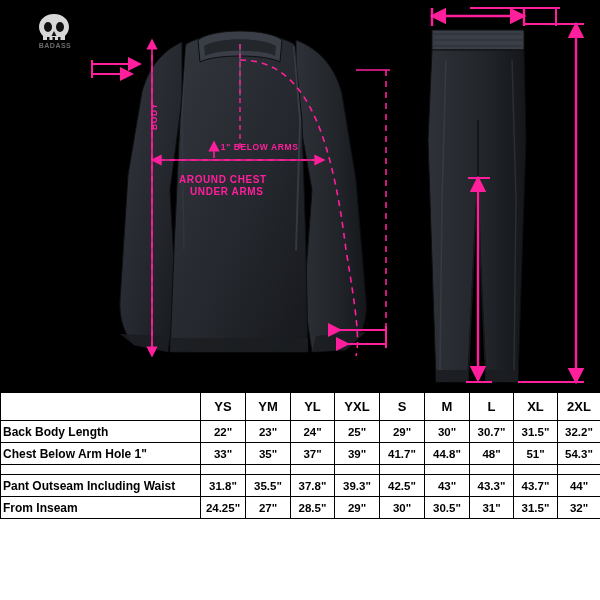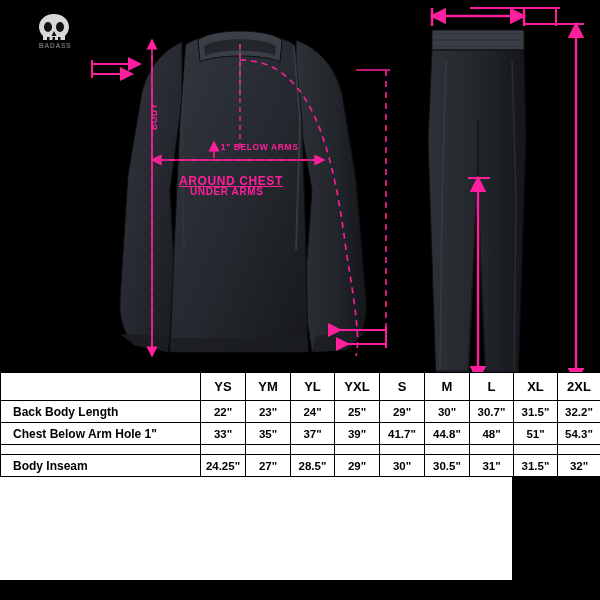--- a/index.html
+++ b/index.html
@@ -62,22 +62,22 @@
   }
   .lbl.vert {
     transform: rotate(-90deg);
     transform-origin: left top;
   }
 
   
   #table-wrap {
     position: absolute;
     left: 0;
-    top: 372px;
-    width: 512px;
+    top: 392px;
+    width: 600px;
     height: 208px;
     background: #ffffff;
   }
   table {
     border-collapse: collapse;
     width: 600px;
     table-layout: fixed;
     font-family: "Liberation Sans", sans-serif;
   }
   table td, table th {
@@ -85,21 +85,21 @@
     font-size: 11.5px;
     font-weight: bold;
     color: #000;
     text-align: center;
     height: 21px;
     padding: 0;
     background: #fff;
   }
   table td.rowlabel {
     text-align: left;
-    padding-left: 12px;
+    padding-left: 2px;
     font-size: 12px;
   }
   table th {
     font-size: 13px;
     height: 27px;
   }
   tr.spacer td {
     height: 9px;
     border-left: 1px solid #000;
     border-right: 1px solid #000;
@@ -237,21 +237,21 @@
         <rect x="24" y="25" width="2.5" height="3.5" fill="#111"></rect>
       </svg>
       <div class="logotext">BADASS</div>
     </div>
 
     
     <div class="lbl vert" style="left:149px; top:130px;">BODY</div>
 
     <div class="lbl" style="left:213px; top:142px;">↑ 1" BELOW ARMS</div>
 
-    <div class="lbl" style="left:179px; top:174px; font-size:12px;text-decoration:underline;">AROUND CHEST</div>
+    <div class="lbl" style="left:179px; top:174px; font-size:10px;">AROUND CHEST</div>
 
     <div class="lbl" style="left:190px; top:186px; font-size:10px;">UNDER ARMS</div>
   </div>
 
   <div id="table-wrap">
     <table>
       <colgroup>
         <col style="width:200px">
         <col style="width:45px">
           <col style="width:45px">
@@ -308,21 +308,33 @@
           <td class="blank"></td>
           <td class="blank"></td>
           <td class="blank"></td>
           <td class="blank"></td>
           <td class="blank"></td>
           <td class="blank"></td>
           <td class="blank"></td>
           <td class="blank"></td>
         </tr>
         <tr>
-          <td class="rowlabel">Body Inseam</td>
+          <td class="rowlabel">Pant Outseam Including Waist</td>
+          <td>31.8"</td>
+          <td>35.5"</td>
+          <td>37.8"</td>
+          <td>39.3"</td>
+          <td>42.5"</td>
+          <td>43"</td>
+          <td>43.3"</td>
+          <td>43.7"</td>
+          <td>44"</td>
+        </tr>
+        <tr>
+          <td class="rowlabel">From Inseam</td>
           <td>24.25"</td>
           <td>27"</td>
           <td>28.5"</td>
           <td>29"</td>
           <td>30"</td>
           <td>30.5"</td>
           <td>31"</td>
           <td>31.5"</td>
           <td>32"</td>
         </tr>

